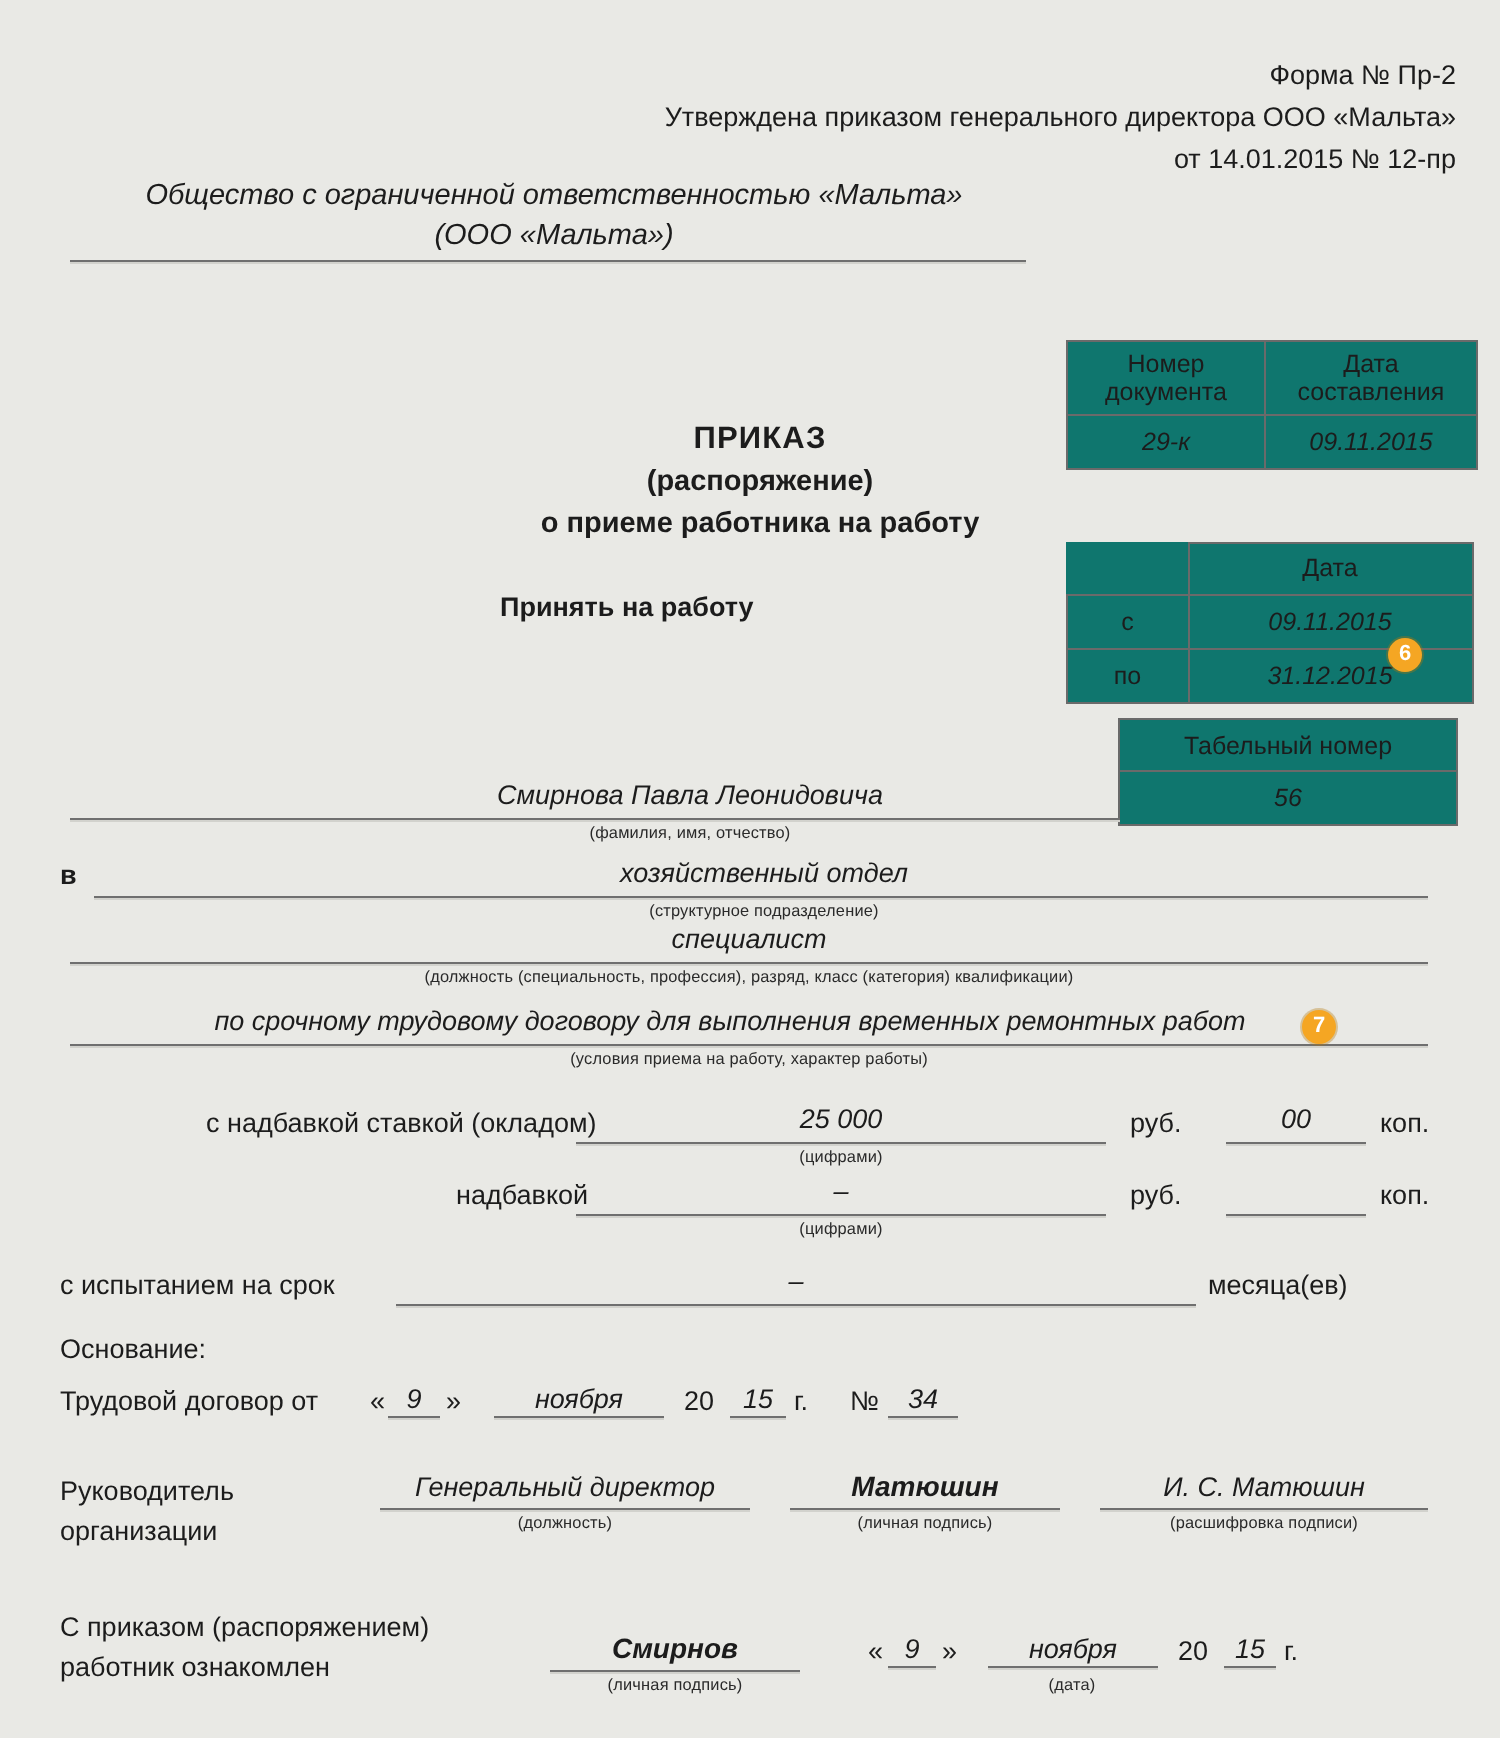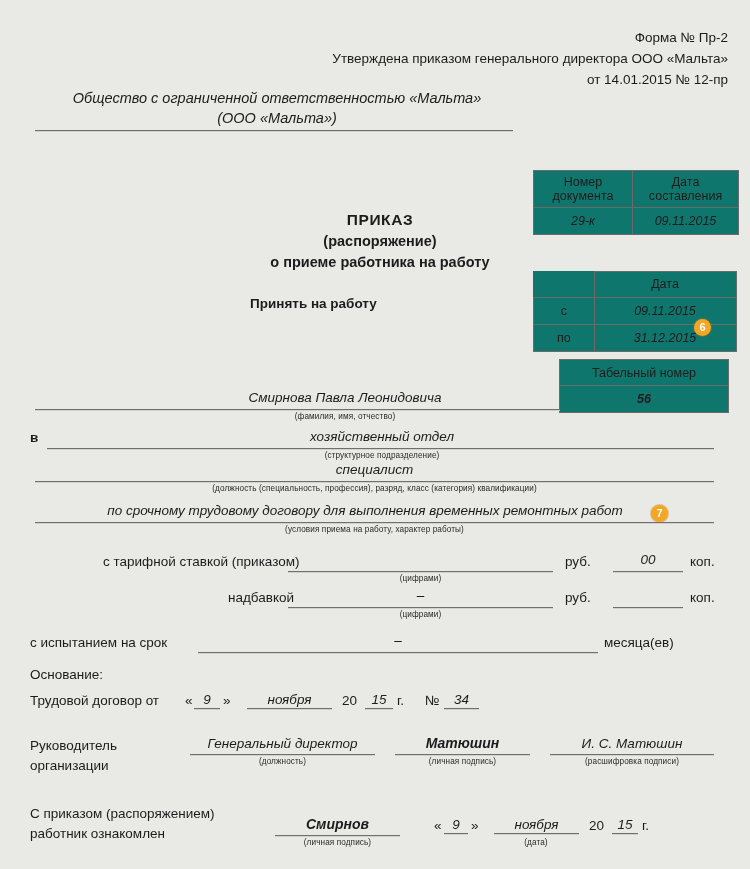--- a/index.html
+++ b/index.html
@@ -166,21 +166,21 @@
   </tbody>
     </table>
   <div class="badge" style="left:694px; top:319px;">6</div>
 
   <table class="tbl" style="left:559px; top:359px;">
     <tbody>
         <tr>
       <td style="width:160px; height:21px;">Табельный номер</td>
     </tr>
     <tr>
-      <td class="val" style="height:22px;font-weight:bold;">56</td>
+      <td class="val" style="height:22px;">56</td>
     </tr>
   </tbody>
     </table>
 
   <div class="abs hand" style="left:130px; top:390px; width:430px;">Смирнова Павла Леонидовича</div>
   <div class="rule" style="left:35px; top:409px; width:525px;"></div>
   <div class="abs caption" style="left:130px; top:412px; width:430px;">(фамилия, имя, отчество)</div>
 
   <div class="abs bold-lbl" style="left:30px; top:430px;">в</div>
   <div class="abs hand" style="left:50px; top:429px; width:664px;">хозяйственный отдел</div>
@@ -189,21 +189,22 @@
 
   <div class="abs hand" style="left:35px; top:462px; width:679px;">специалист</div>
   <div class="rule" style="left:35px; top:481px; width:679px;"></div>
   <div class="abs caption" style="left:35px; top:484px; width:679px;">(должность (специальность, профессия), разряд, класс (категория) квалификации)</div>
 
   <div class="abs hand" style="left:35px; top:503px; width:660px;">по срочному трудовому договору для выполнения временных ремонтных работ</div>
   <div class="rule" style="left:35px; top:522px; width:679px;"></div>
   <div class="abs caption" style="left:35px; top:525px; width:679px;">(условия приема на работу, характер работы)</div>
   <div class="badge" style="left:651px; top:505px;">7</div>
 
-  <div class="abs plain" style="left:103px; top:554px;">с тарифной ставкой (приказом)</div>
+  <div class="abs plain" style="left:103px; top:554px;">с надбавкой ставкой (окладом)</div>
+  <div class="abs hand" style="left:288px; top:552px; width:265px;">25 000</div>
   <div class="rule" style="left:288px; top:571px; width:265px;"></div>
   <div class="abs caption" style="left:288px; top:574px; width:265px;">(цифрами)</div>
   <div class="abs plain" style="left:565px; top:554px;">руб.</div>
   <div class="abs hand" style="left:613px; top:552px; width:70px;">00</div>
   <div class="rule" style="left:613px; top:571px; width:70px;"></div>
   <div class="abs plain" style="left:690px; top:554px;">коп.</div>
 
   <div class="abs plain" style="left:228px; top:590px;">надбавкой</div>
   <div class="abs hand" style="left:288px; top:588px; width:265px;">–</div>
   <div class="rule" style="left:288px; top:607px; width:265px;"></div>

